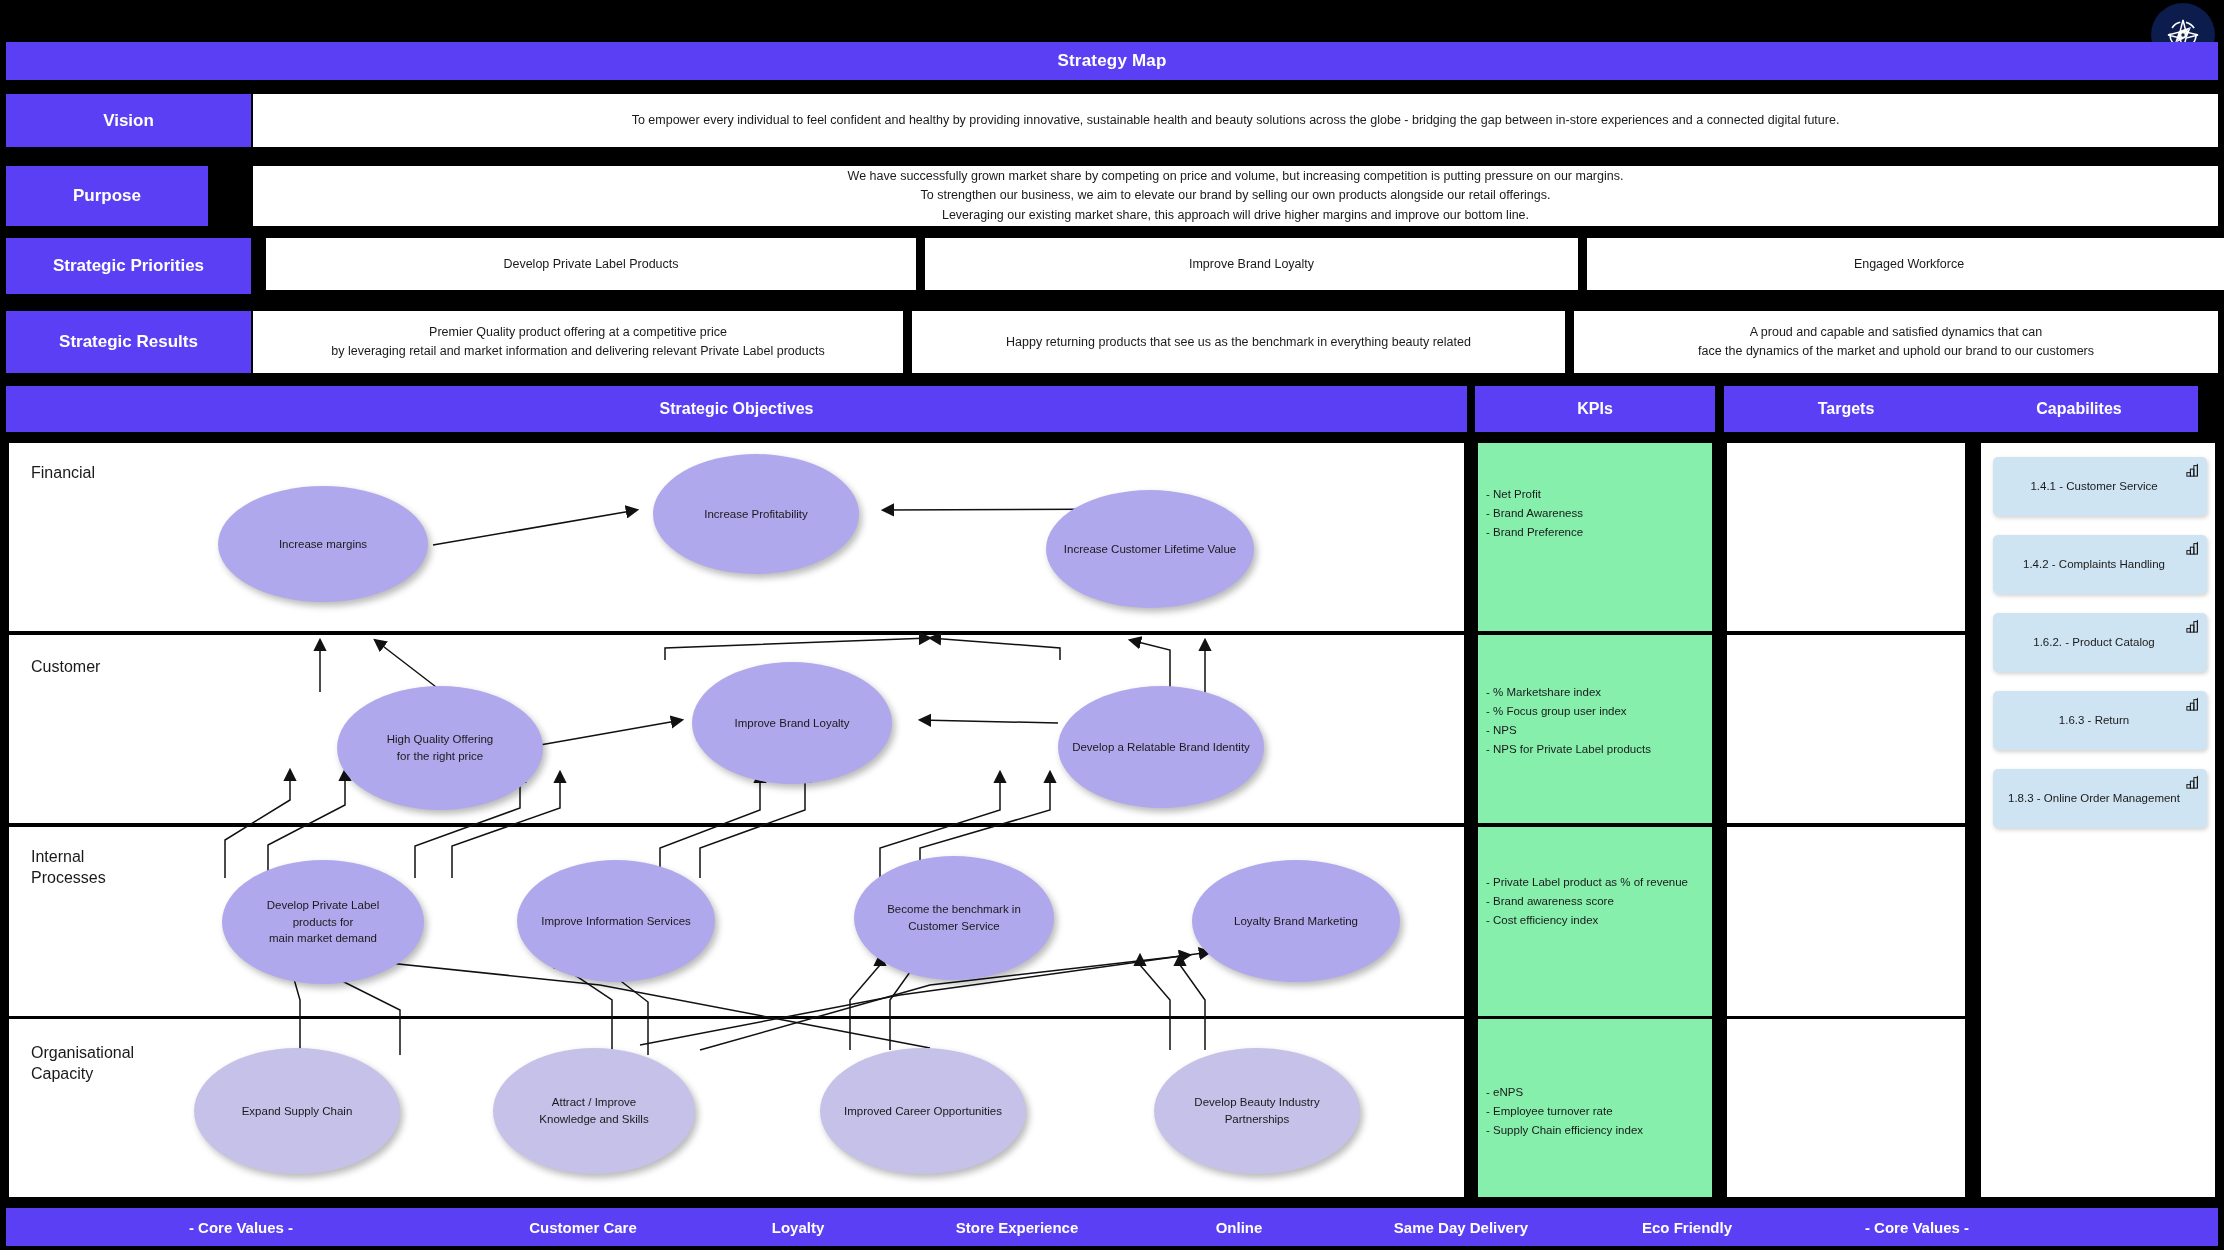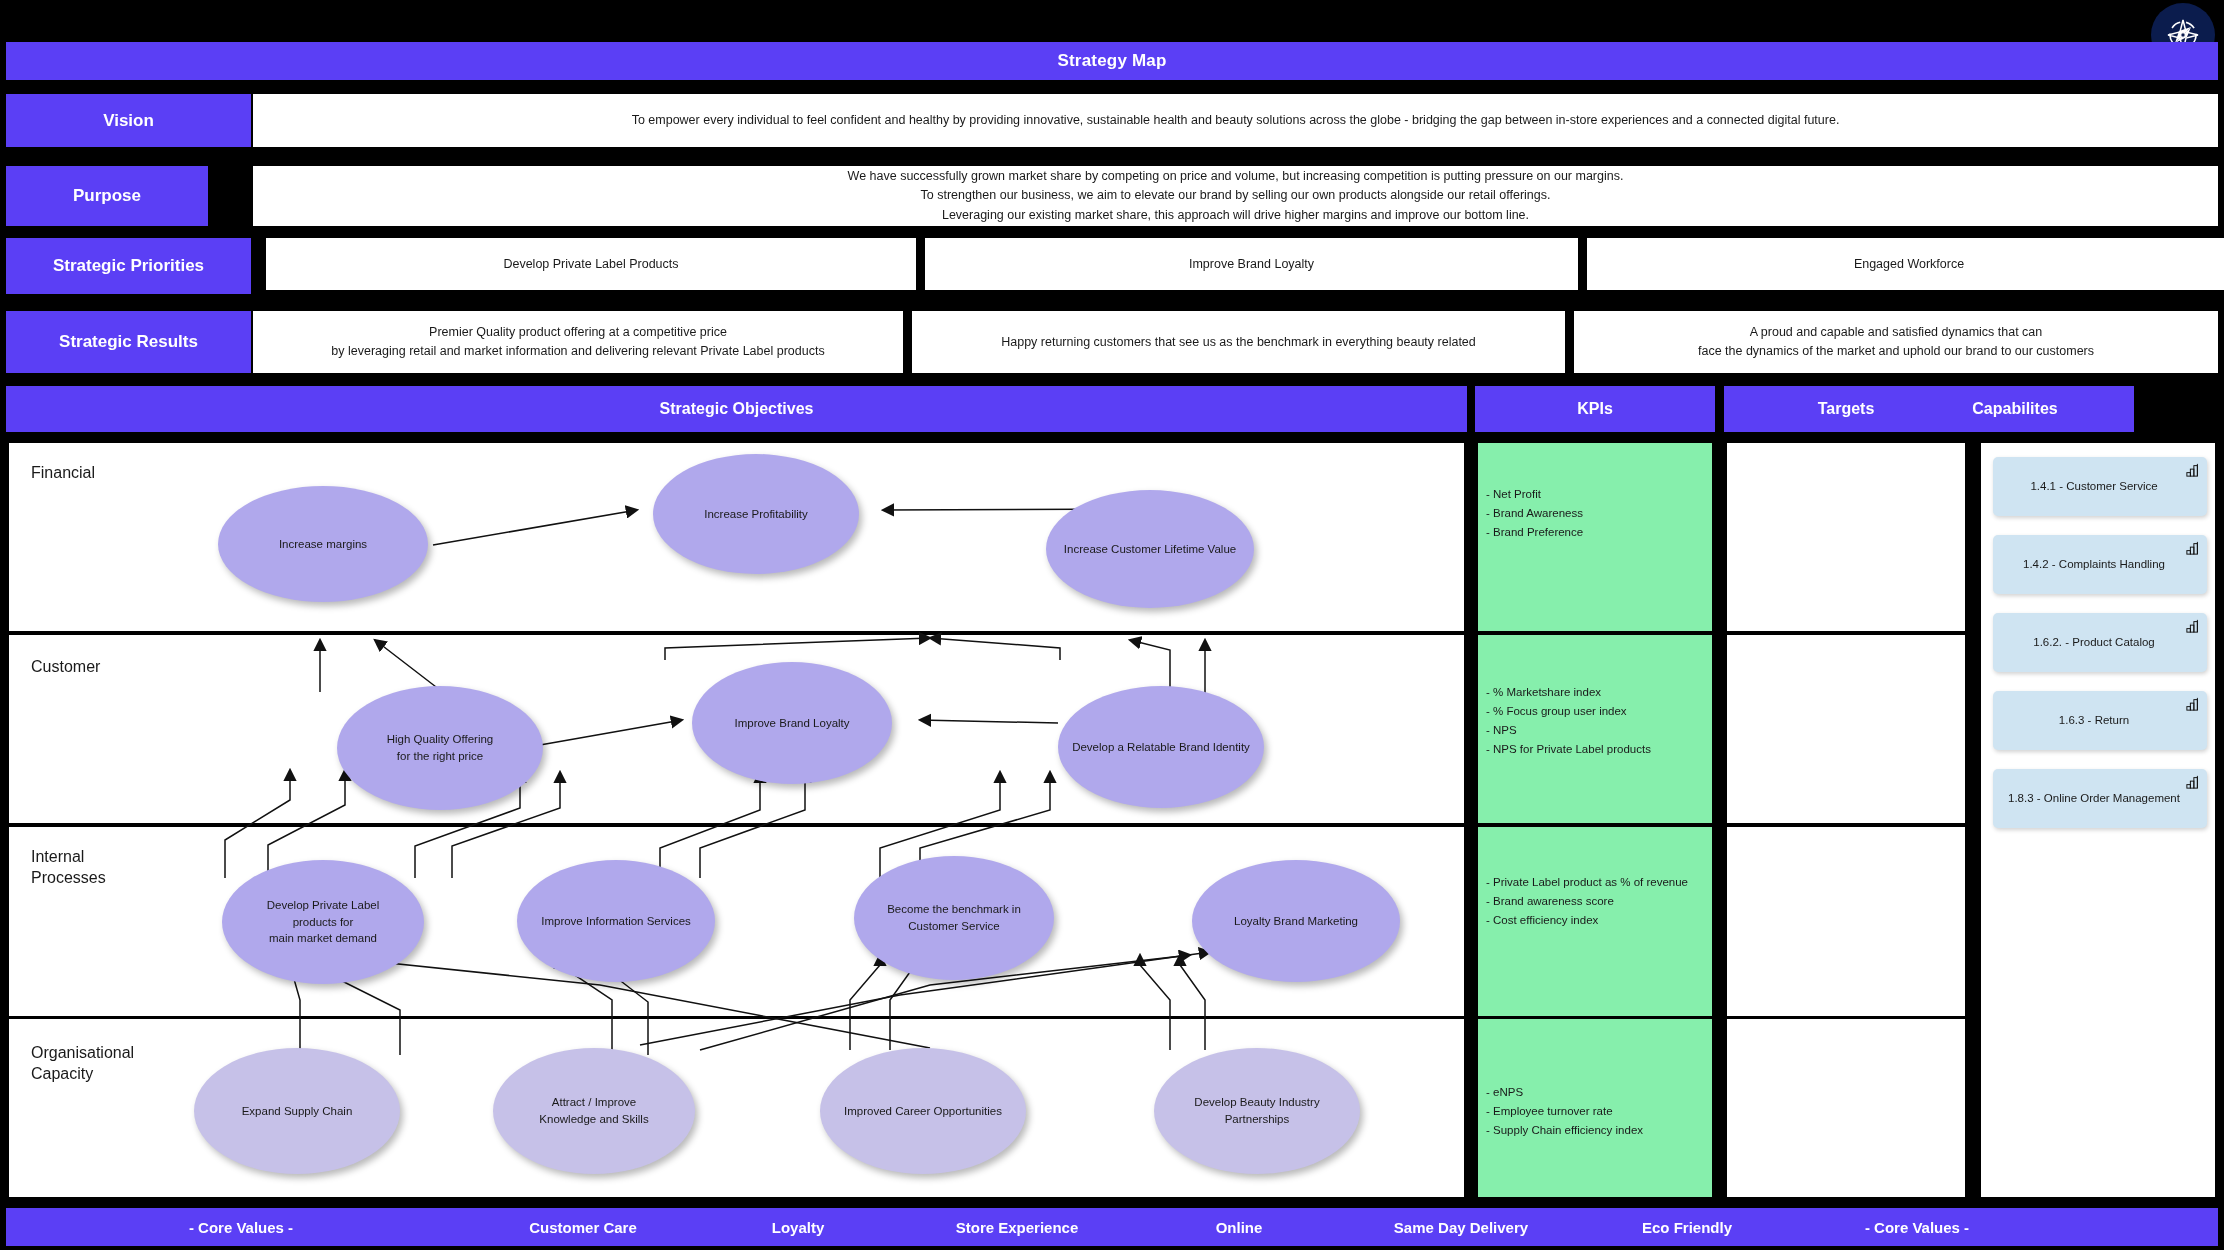--- a/index.html
+++ b/index.html
@@ -49,21 +49,21 @@
   .res-cell  { top: 311px; height: 62px; font-size: 12.5px; line-height: 1.5; }
   .col-a { left: 253px;  width: 650px; }
   .col-b { left: 912px;  width: 653px; }
   .col-c { left: 1574px; width: 644px; }
 
   
   .hdr { top: 386px; height: 46px; font-size: 16px; font-weight: 600; }
   #hdr-objectives { left: 6px;    width: 1461px; }
   #hdr-kpis       { left: 1475px; width: 240px; }
   #hdr-targets    { left: 1724px; width: 244px; }
-  #hdr-caps       { left: 1896px; width: 238px; text-align: right; }
+  #hdr-caps       { left: 1960px; width: 238px; text-align: right; }
 
   
   .band-obj {
     background: #ffffff; border: 3px solid #000;
     position: absolute; left: 6px; width: 1461px;
     overflow: hidden;
   }
   .band-kpi {
     background: #86efac; border: 3px solid #000;
     position: absolute; left: 1475px; width: 240px;
@@ -170,21 +170,21 @@
 
   <div id="results-label" class="abs purple row-label">Strategic Results</div>
   <div class="abs white res-cell col-a">
     <div>
       <div>Premier Quality product offering at a competitive price</div>
       <div>by leveraging retail and market information and delivering relevant Private Label products</div>
     </div>
   </div>
   <div class="abs white res-cell col-b">
     <div>
-        <div>Happy returning customers that see us as the benchmark in everything beauty related</div>
+        <div>Happy returning products that see us as the benchmark in everything beauty related</div>
       </div>
   </div>
   <div class="abs white res-cell col-c">
     <div>
       <div>A proud and capable and satisfied dynamics that can</div>
       <div>face the dynamics of the market and uphold our brand to our customers</div>
     </div>
   </div>
 
   <div id="hdr-objectives" class="abs purple hdr">Strategic Objectives</div>

